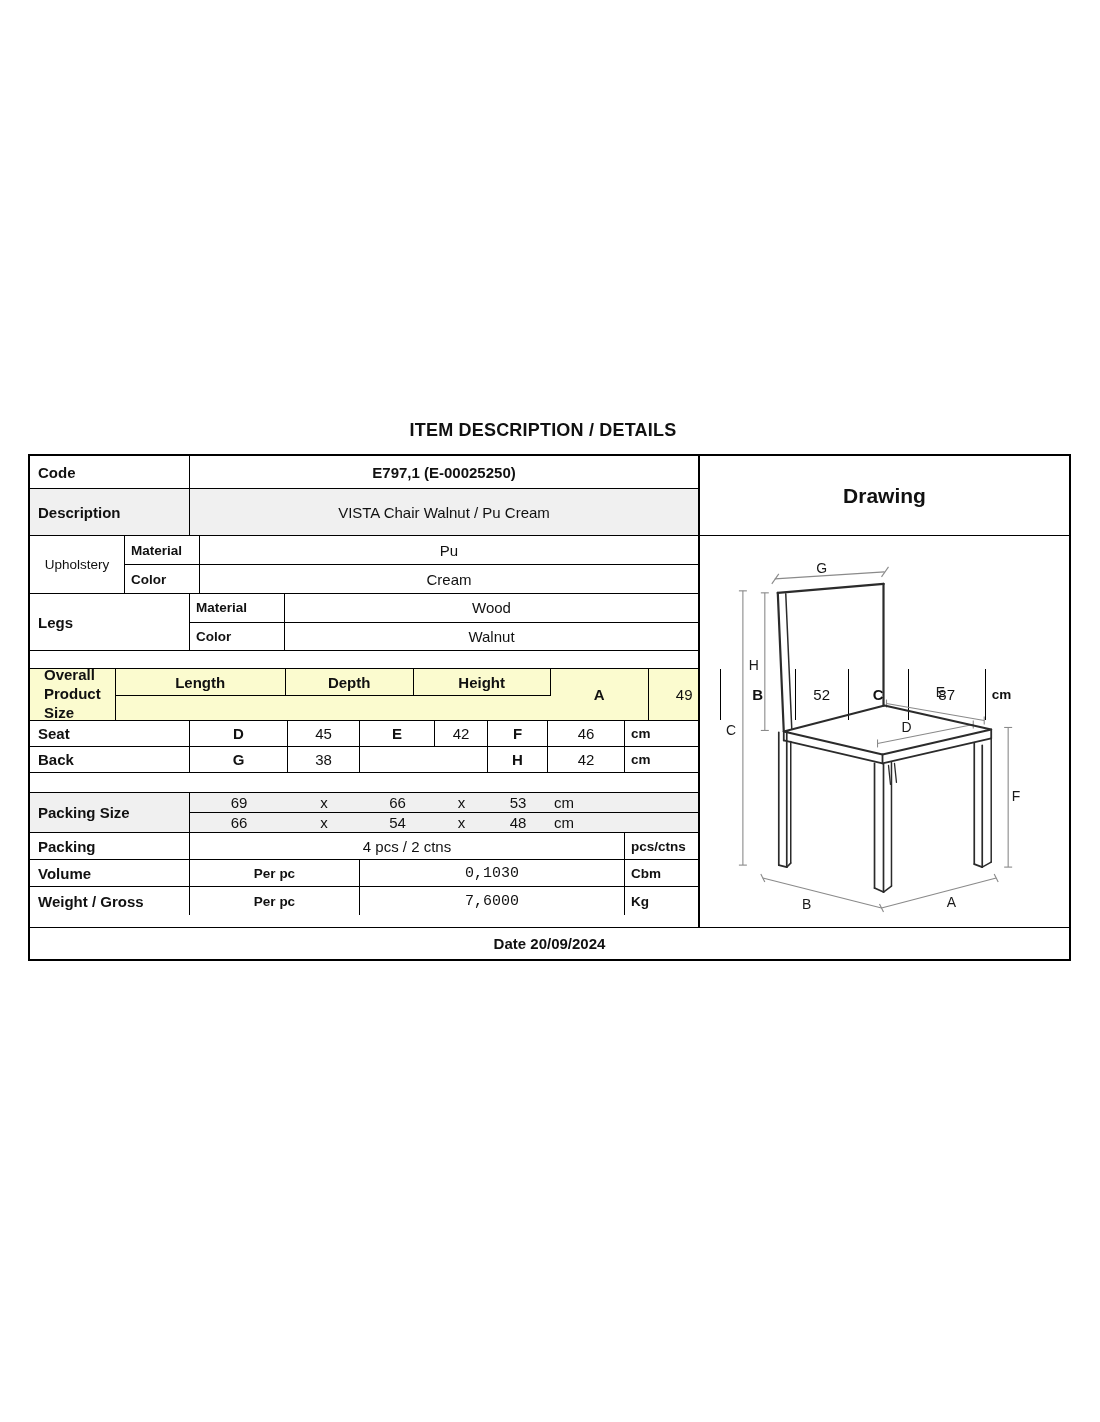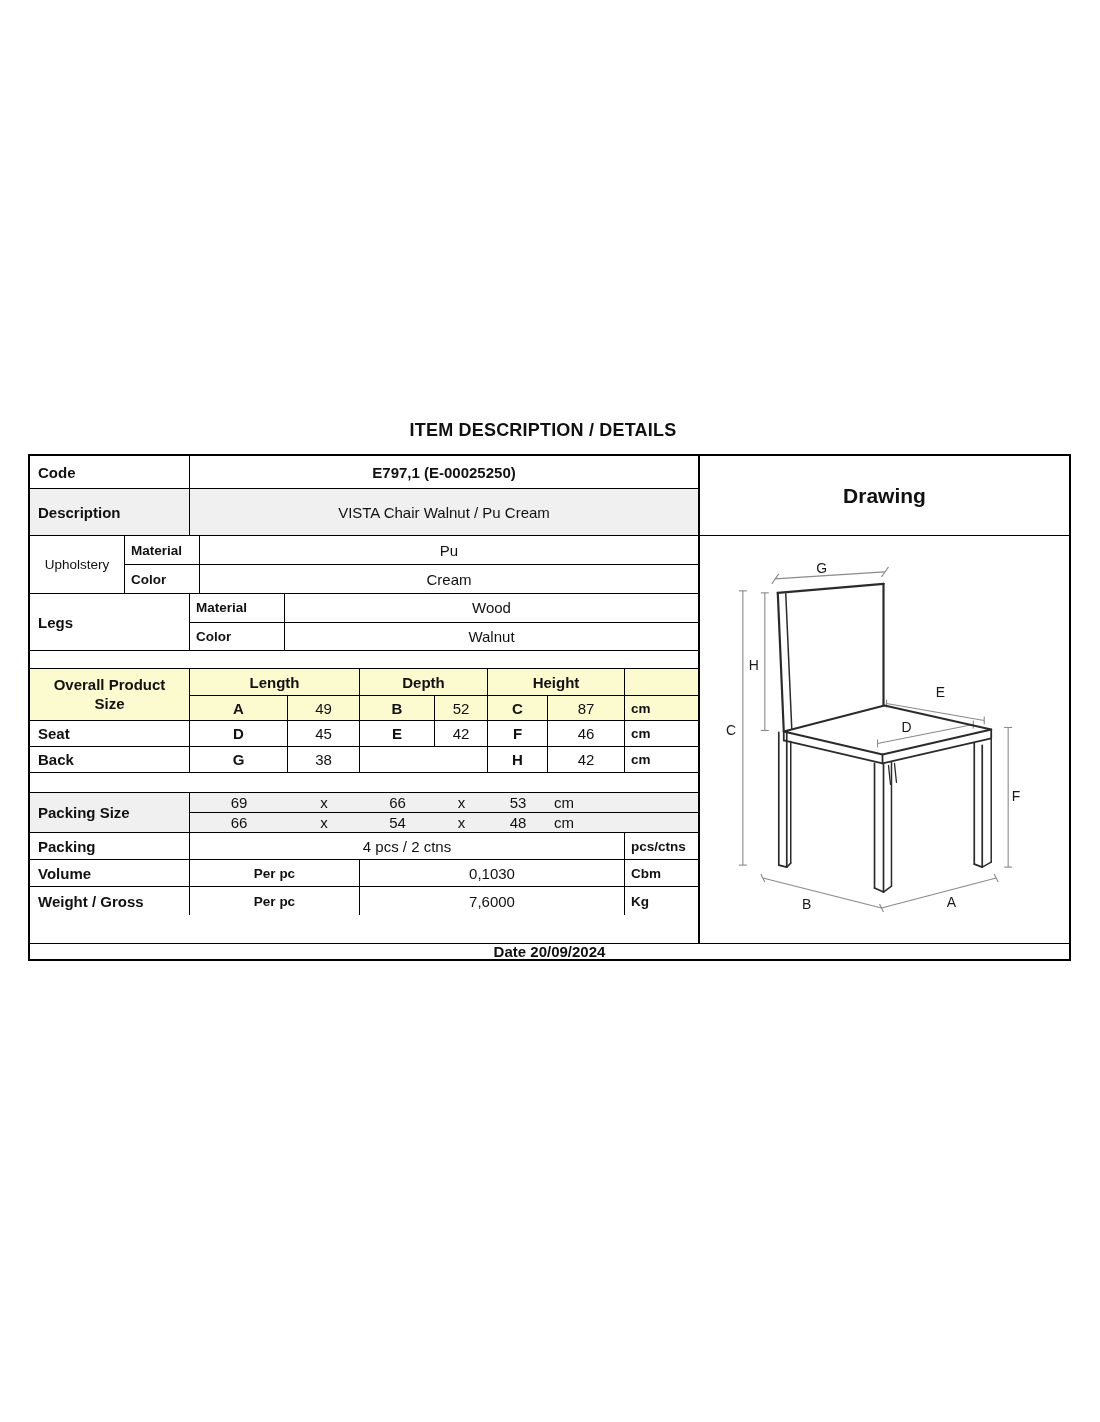--- a/index.html
+++ b/index.html
@@ -34,37 +34,37 @@
   .spacer1 { height: 18px; border-bottom: 1.5px solid #000; }
   .spacer2 { height: 20px; border-bottom: 1.5px solid #000; }
 
   .w-label { width: 160px; }
   .w-uph { width: 95px; }
   .w-sub75 { width: 75px; }
   .w-sub95 { width: 95px; }
   .w98 { width: 98px; } .w72 { width: 72px; } .w75 { width: 75px; }
   .w53 { width: 53px; } .w60 { width: 60px; } .w77 { width: 77px; }
   .w128 { width: 128px; } .w137 { width: 137px; } .w170b { width: 170px; }
-  .w435 { width: 435px; } .w265 { width: 265px; }
+  .w435 { width: 435px; } .w265 { width: 265px; font-family: Liberation Mono, monospace; }
   .fill { flex: 1; }
 
   .sizegrp-top { display: flex; border-bottom: 1.5px solid #000; height: 52px; }
-  .size-corner { width: 160px; border-right: 1.5px solid #000; display: flex; align-items: center;
-                 justify-content: center; text-align: center; font-weight: 700; line-height: 1.25; padding: 0 14px; }
-  .size-right { flex: 1; display: flex; flex-direction: column; }
+  .size-corner { width: 131px; border-right: 1.5px solid #000; display: flex; align-items: center;
+                 justify-content: center; font-weight: 700; line-height: 1.25; padding: 0 14px; }
+  .size-right { flex: 1; display: flex; flex-direction: row; }
   .size-hrow { display: flex; height: 27px; border-bottom: 1.5px solid #000; }
   .size-arow { display: flex; flex: 1; }
   .h26 { height: 26px; } .h27 { height: 27px; } .h28 { height: 28px; }
 
   .drawing-header { height: 80px; border-bottom: 1.5px solid #000; display: flex;
                     align-items: center; justify-content: center; font-weight: 700; font-size: 21px; }
   .drawing-area { flex: 1; position: relative; }
   .drawing-area svg { position: absolute; inset: 0; width: 100%; height: 100%; }
 
-  .date-row { height: 16px; border-top: 1.5px solid #000; display: flex; align-items: center;
+  .date-row { height: 32px; border-top: 1.5px solid #000; display: flex; align-items: center;
               justify-content: center; font-weight: 700; }
 
   .dim { stroke: #8a8a8a; stroke-width: 1.1; fill: none; }
   .chair { stroke: #2b2b2b; fill: none; stroke-linejoin: round; stroke-linecap: round; }
   .dimtxt { font-family: "Liberation Sans", sans-serif; font-size: 14px; fill: #1a1a1a; }
 </style>
 </head>
 <body>
 
 <div class="page">

